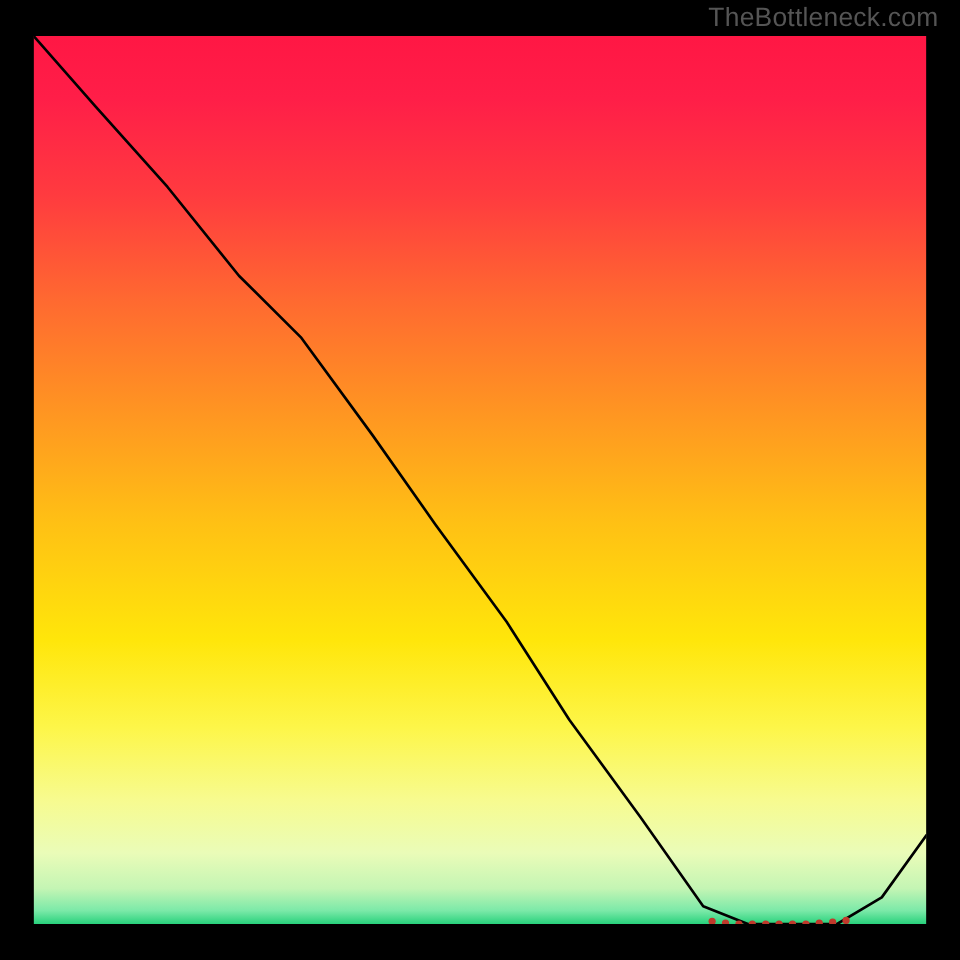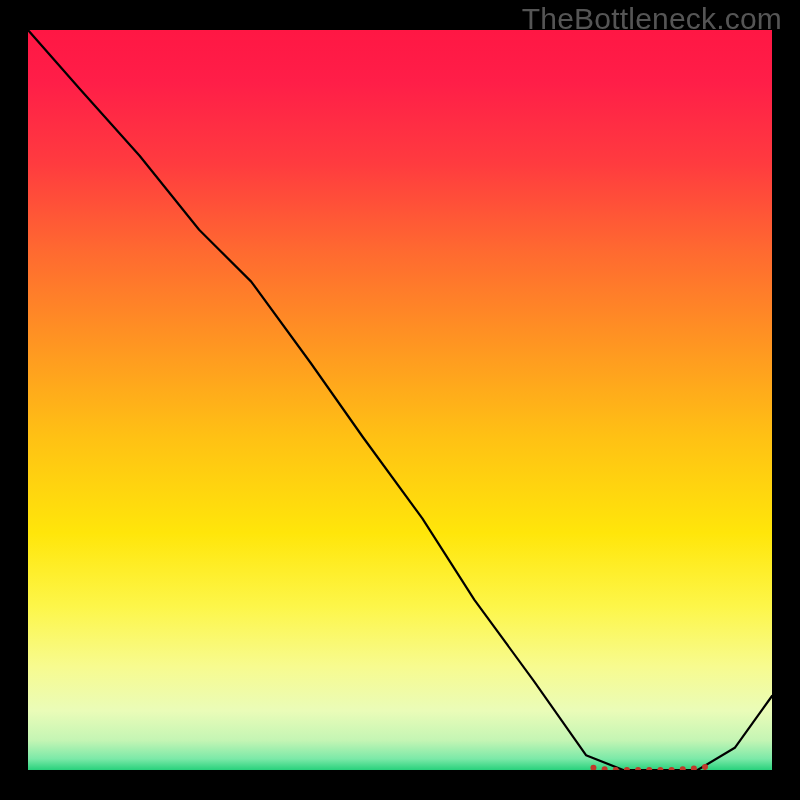--- a/index.html
+++ b/index.html
@@ -9,21 +9,21 @@
     background: #000;
     position: relative;
     font-family: Arial, Helvetica, sans-serif;
     overflow: hidden;
   }
   .watermark {
     position: absolute;
     top: 2px;
     right: 18px;
     color: #555;
-    font-size: 30px;
+    font-size: 22px;
     letter-spacing: 0.2px;
     z-index: 10;
   }
   .plot-frame {
     position: absolute;
     left: 28px;
     top: 30px;
     width: 744px;
     height: 740px;
     background: #000;

